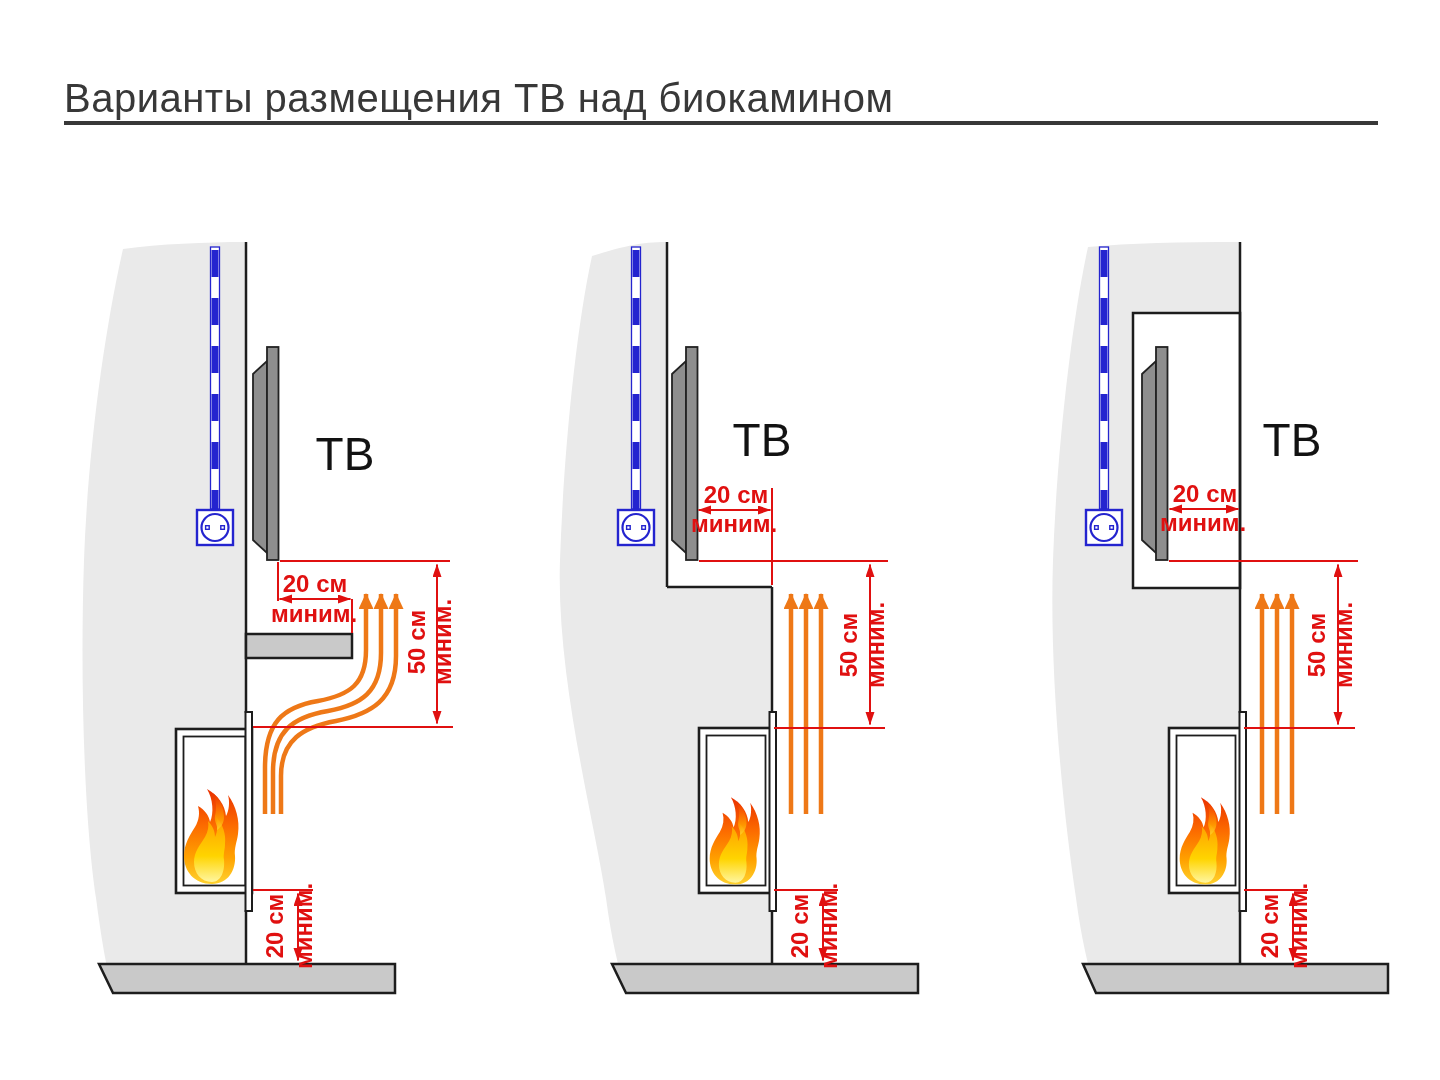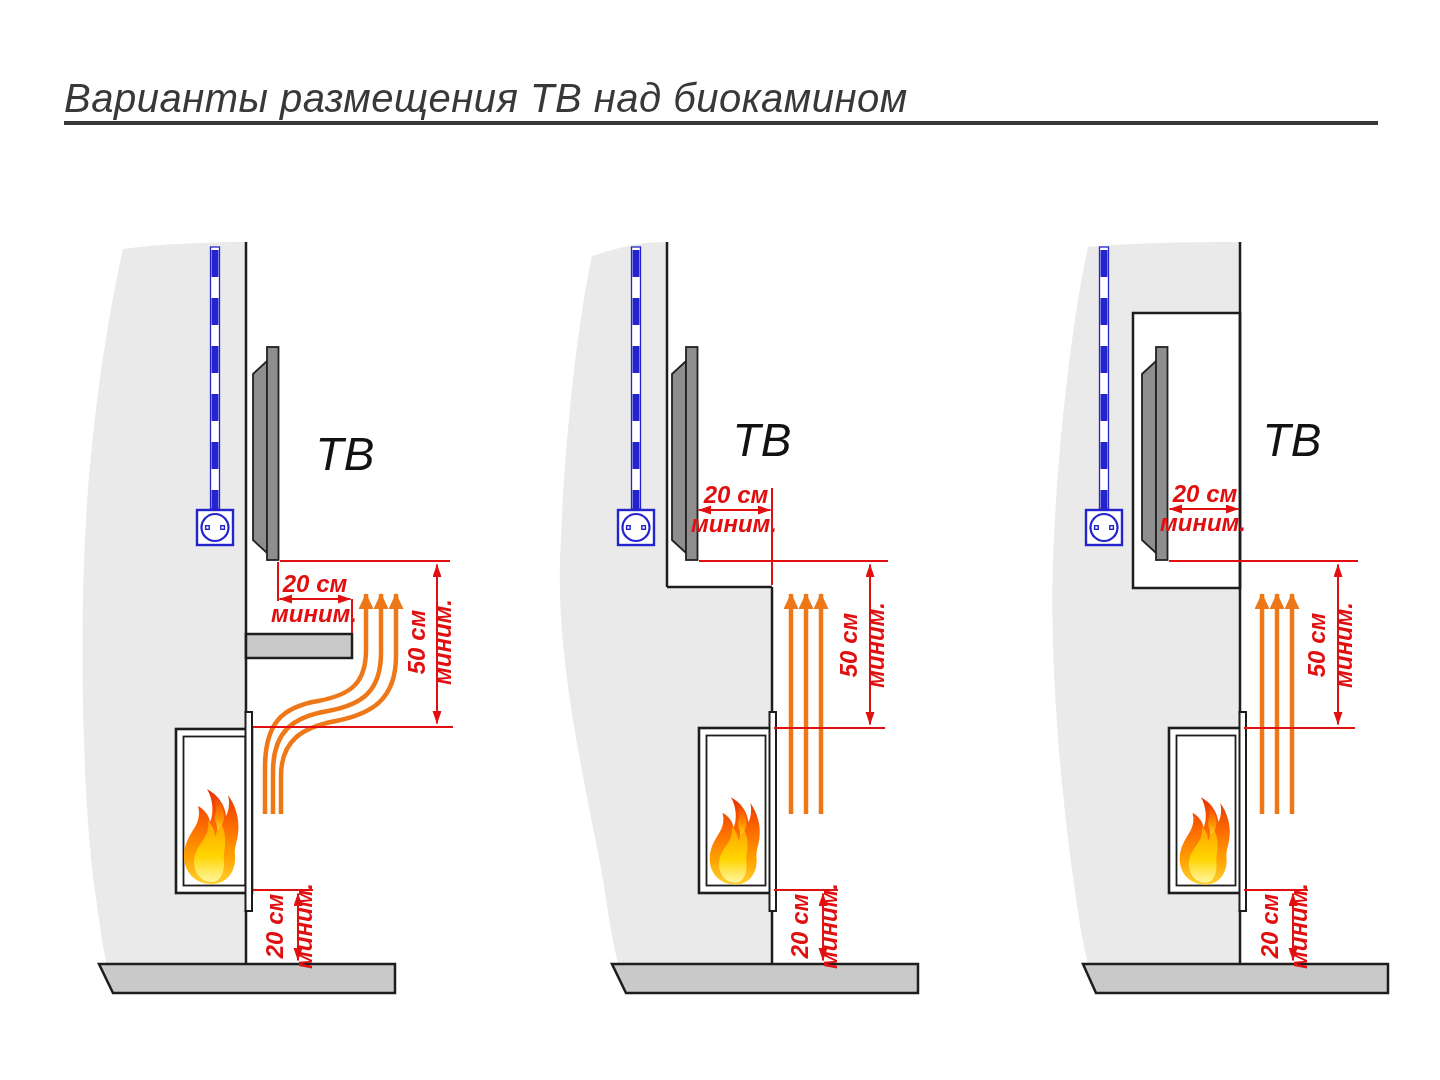--- a/index.html
+++ b/index.html
@@ -1,17 +1,17 @@
 <!DOCTYPE html>
 <html><head>
 <meta charset="utf-8">
 <style>
   html,body{margin:0;padding:0;background:#ffffff;}
   .canvas{position:relative;width:1440px;height:1080px;background:#fff;overflow:hidden;
-          font-family:"Liberation Sans","DejaVu Sans",sans-serif;font-style:italic;}
+          font-family:"Liberation Sans","DejaVu Sans",sans-serif;}
   svg{display:block;}
   text{font-family:"Liberation Sans","DejaVu Sans",sans-serif;}
   .title-text{font-size:40px;fill:#383838;letter-spacing:0.5px;}
   .tv-text{font-size:46px;fill:#121212;}
   .dim-text{font-size:24px;font-weight:bold;fill:#e01010;}
 </style>
 </head>
 <body>
 
 <div class="canvas">

